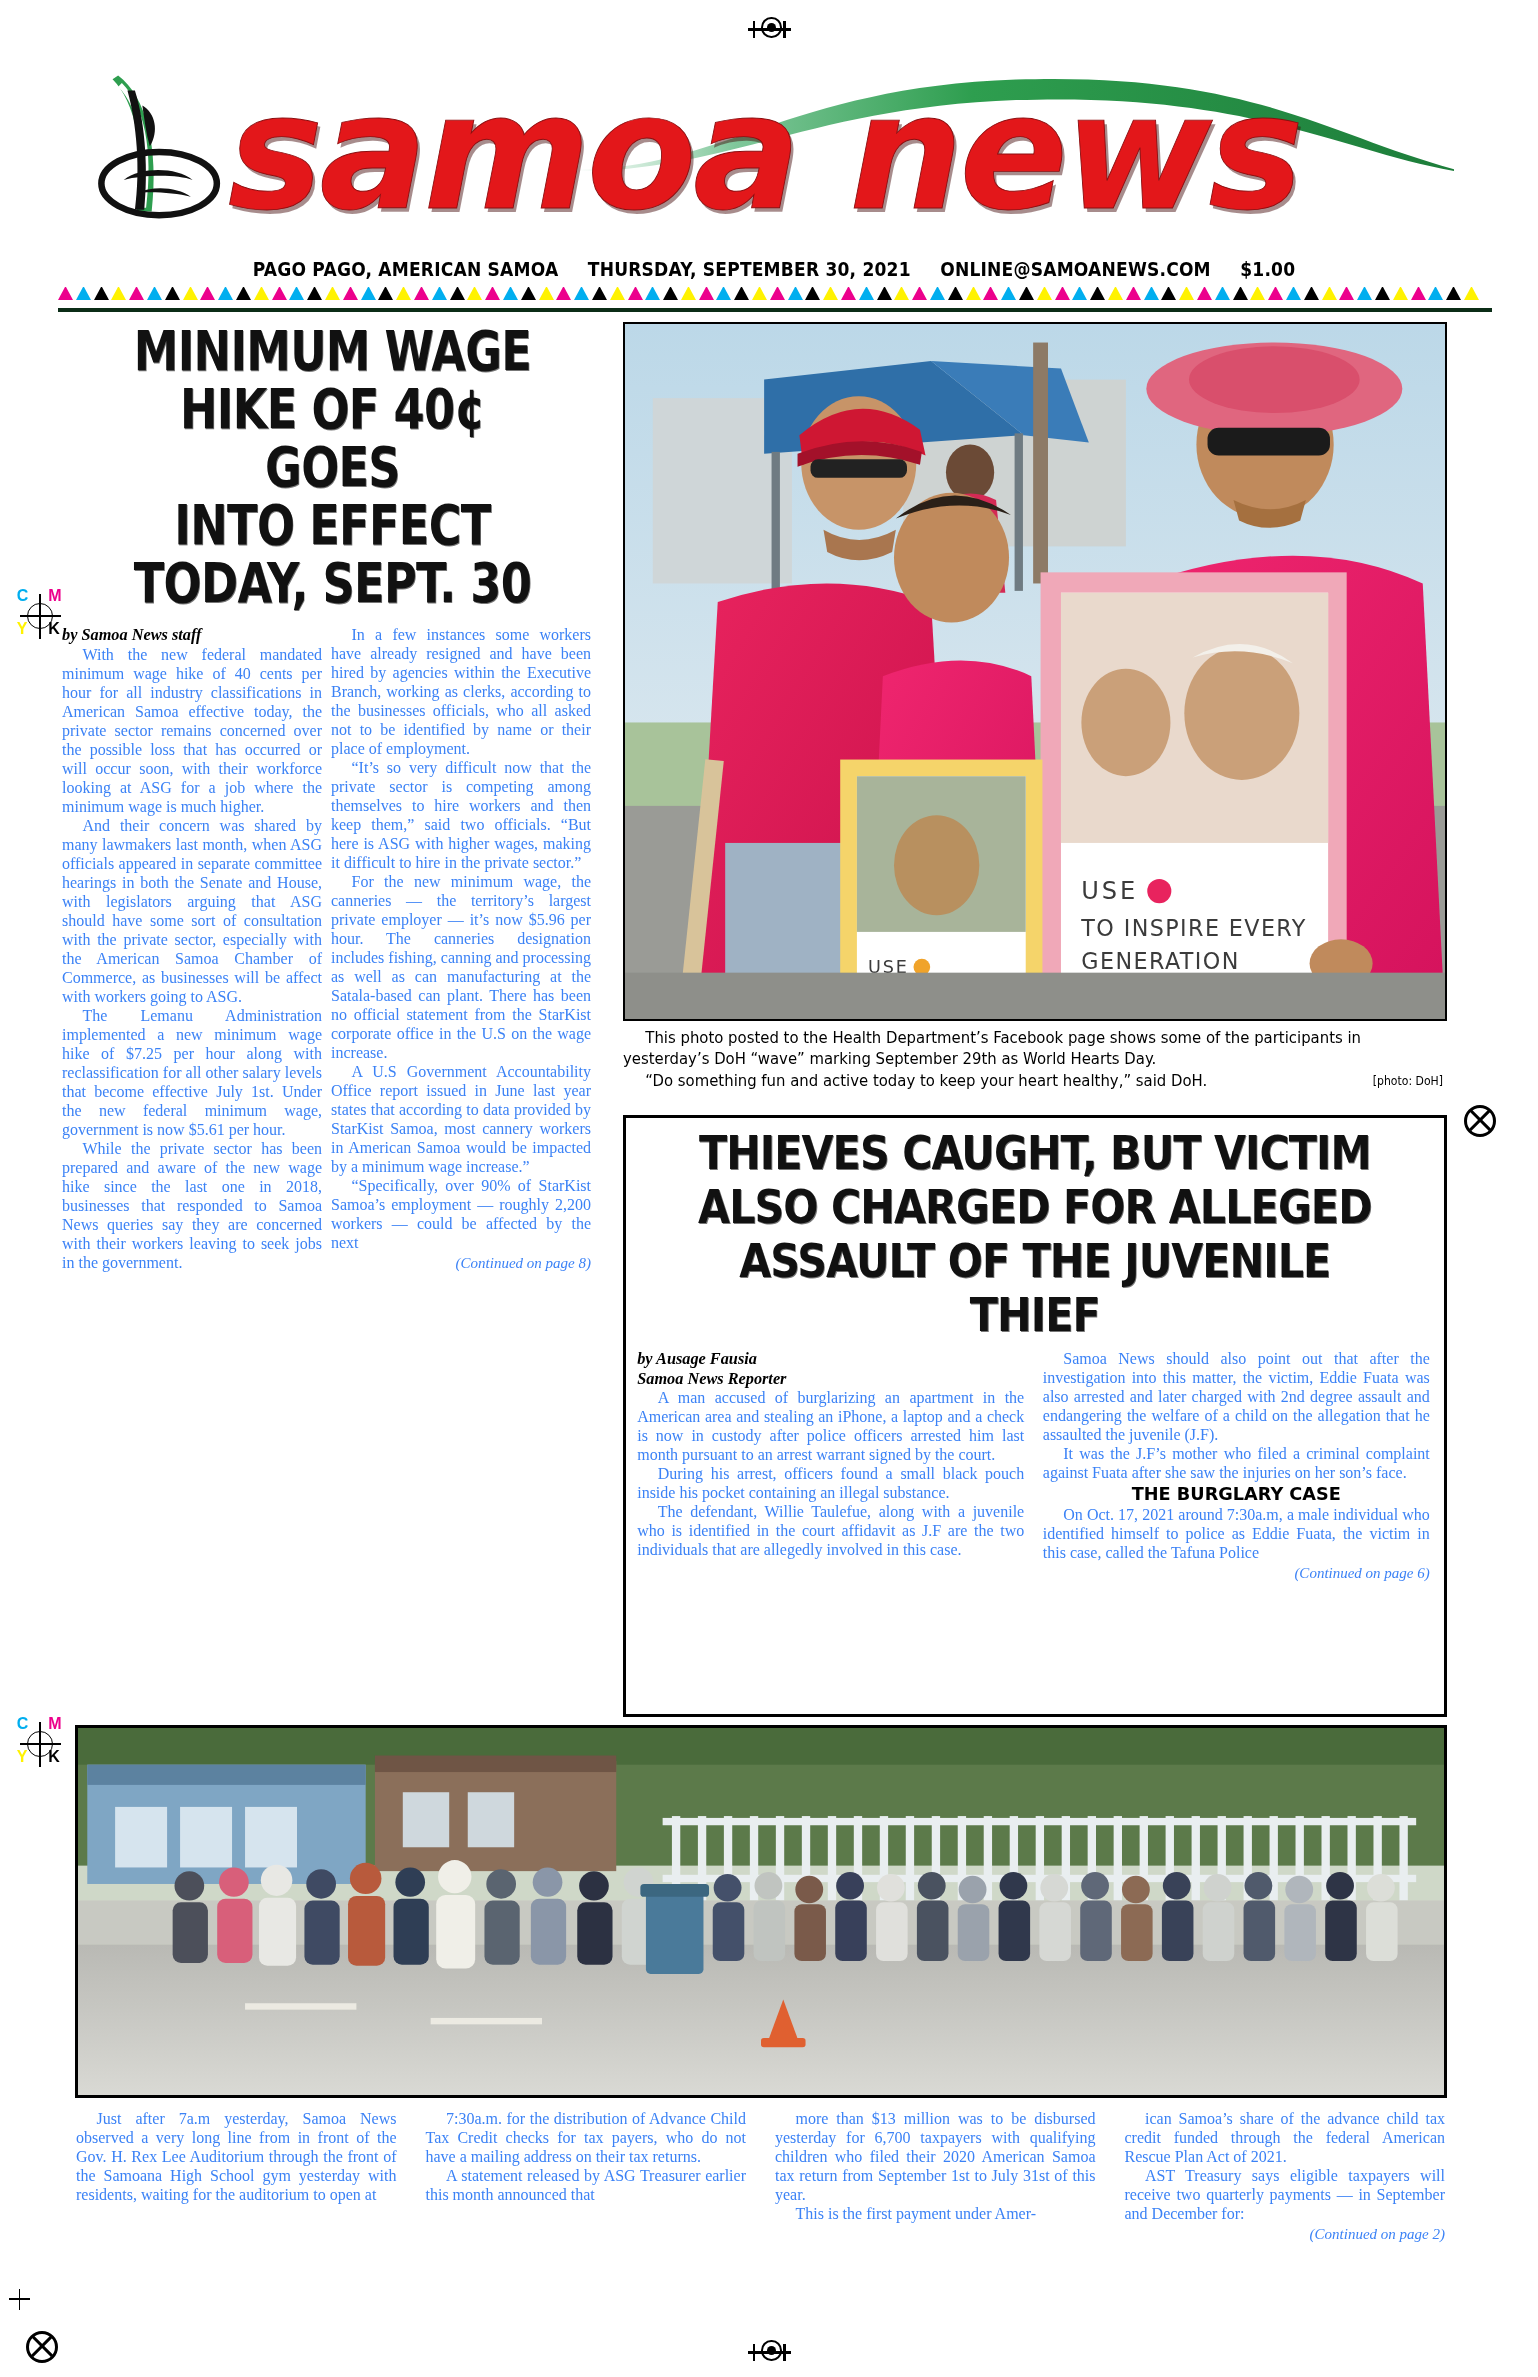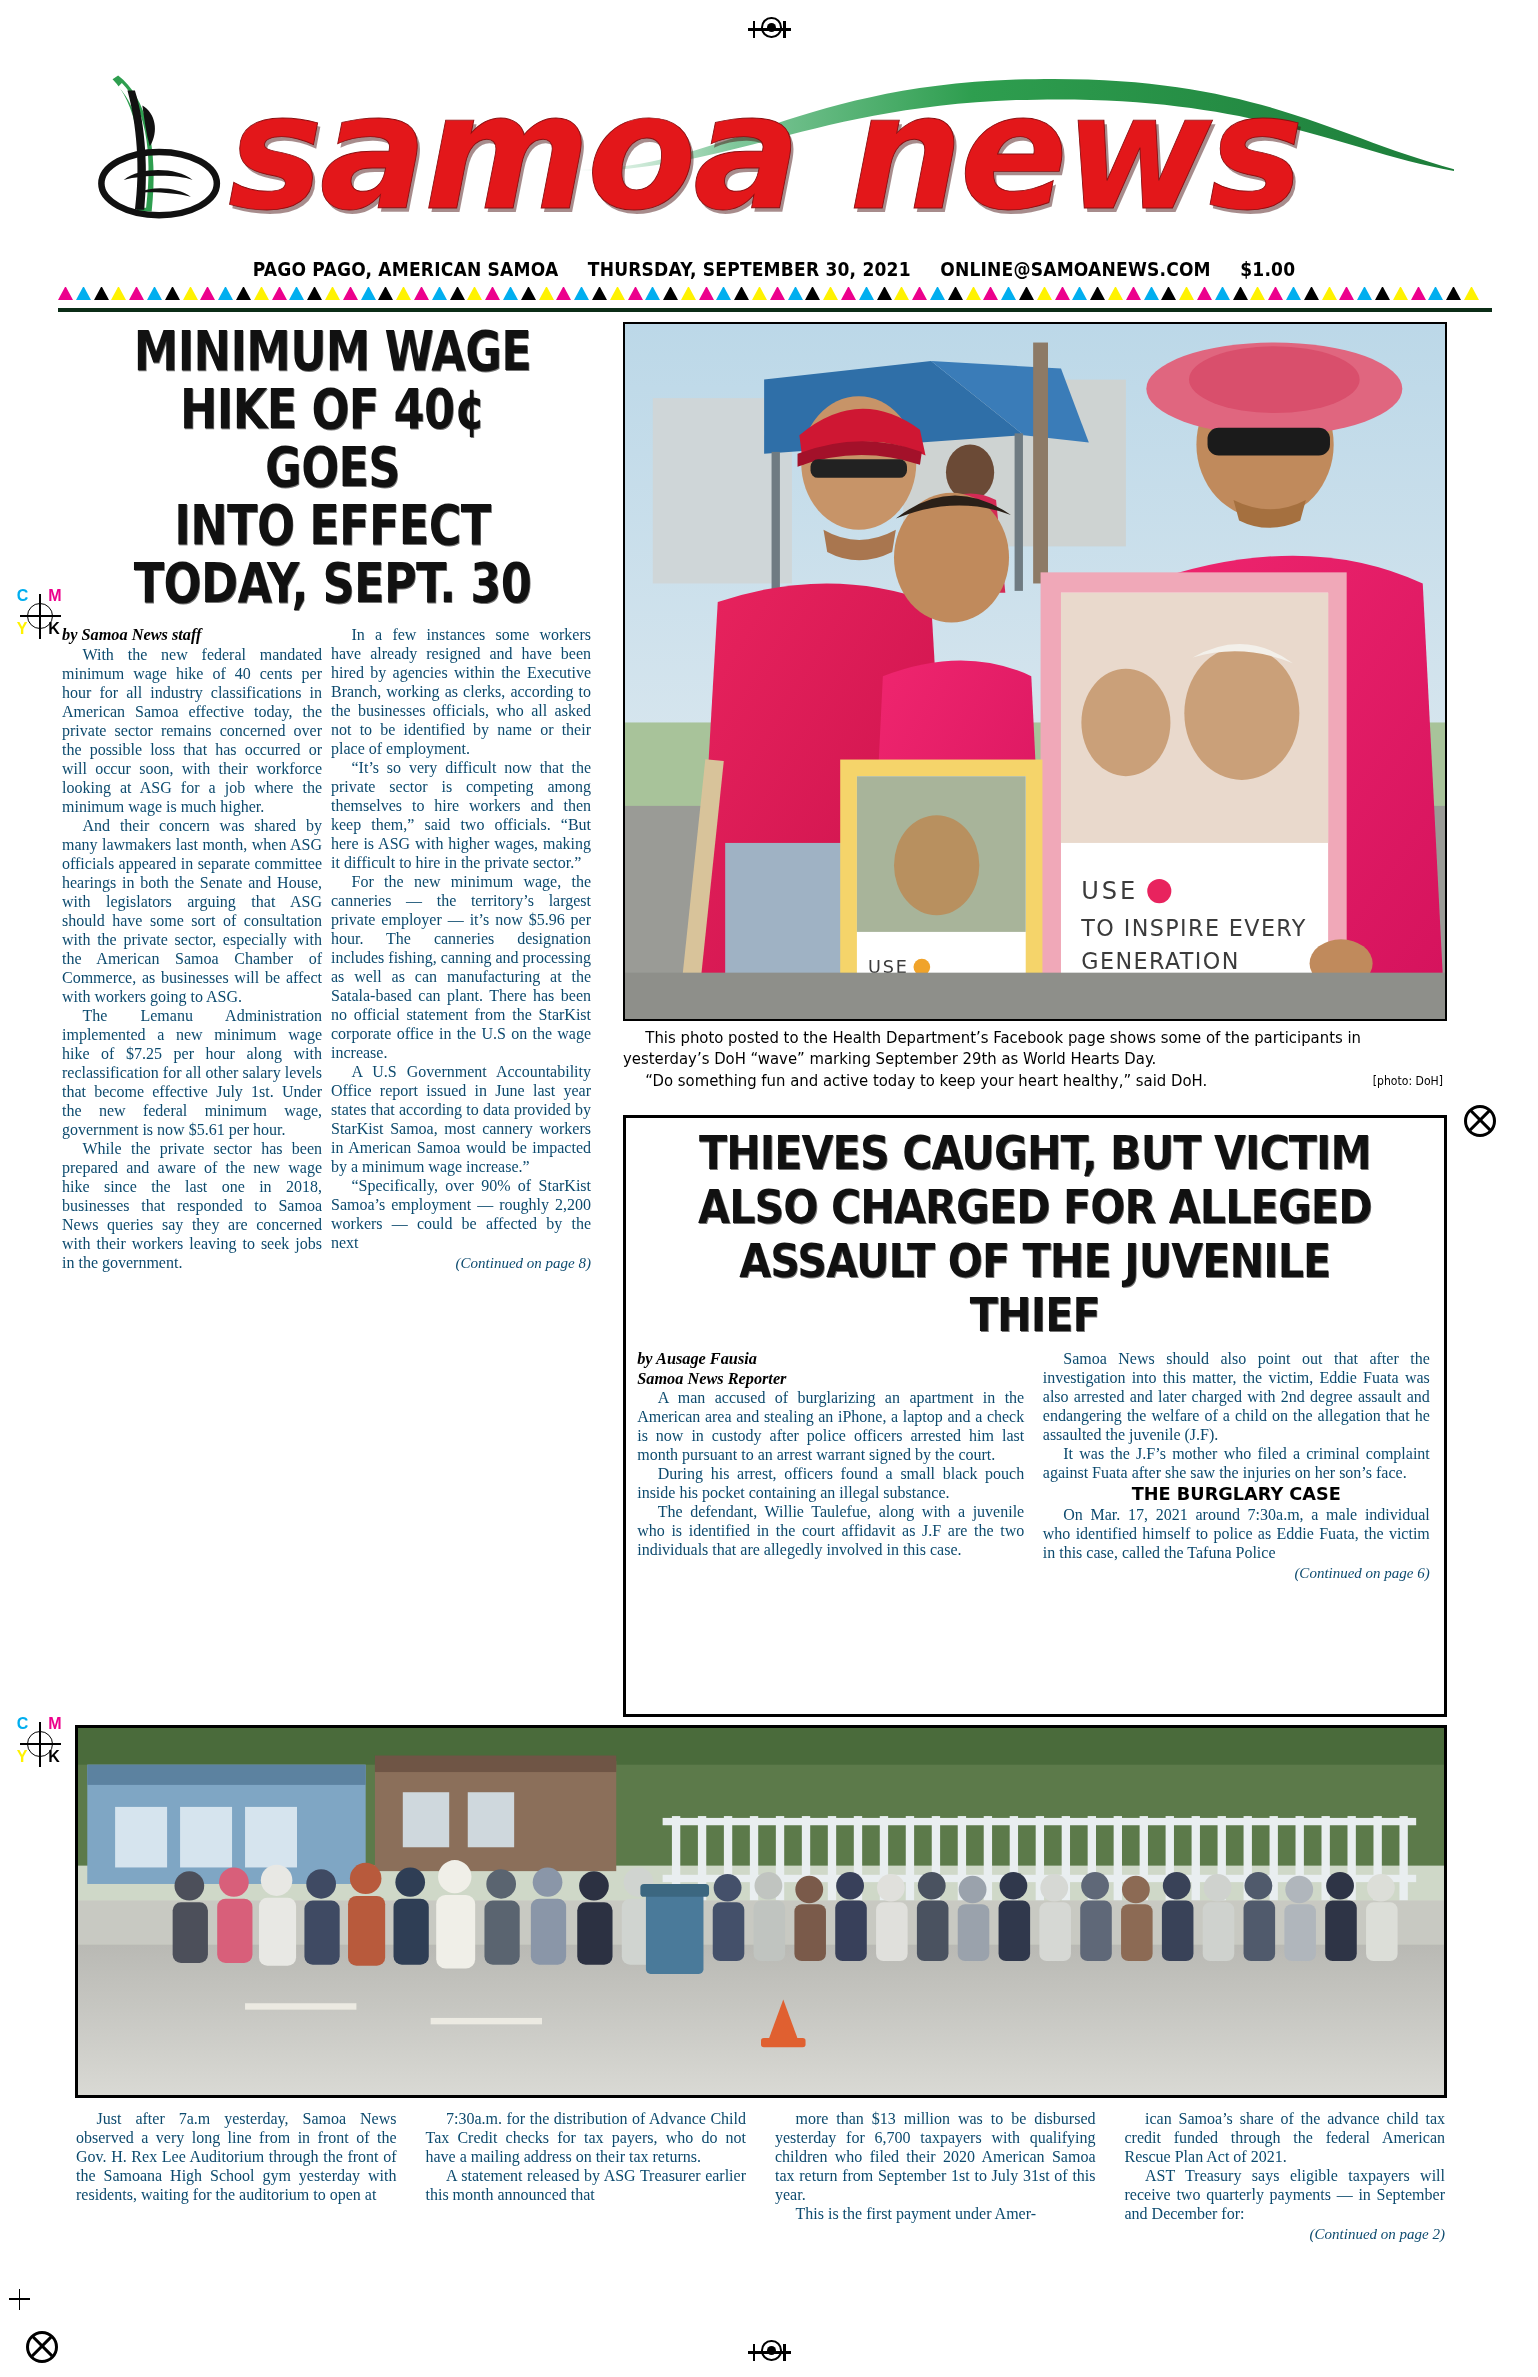--- a/index.html
+++ b/index.html
@@ -105,21 +105,21 @@
     text-shadow: 0.9px 0.9px 0 #777;
   }
   .colsA { display: flex; gap: 9px; margin-top: 13px; }
   .colA { width: 260px; }
   .body-txt {
     font-size: 16px;
     line-height: 19px;
     text-align: justify;
     text-justify: inter-word;
     hyphens: manual;
-    color: #0c4a6e;
+    color: #3b82f6;
   }
   .body-txt p { text-indent: 20.5px; margin: 0; }
   .byline { font-weight: bold; font-style: italic; font-size: 16.3px; line-height: 19.6px; }
   .contd { font-style: italic; font-size: 15px; text-align: right; display: block; margin-top: 1.9px; }
 
   
   .photo1 {
     position: absolute; left: 623px; top: 322px; width: 824px; height: 699px;
     border: 2.8px solid #000;
     overflow: hidden;
@@ -487,21 +487,21 @@
         <p>The defendant, Willie Taulefue, along with a juvenile who is identified in the court affidavit as J.F are the two individuals that are allegedly involved in this case.</p>
       </div>
     </div>
     <div class="colB">
       <div class="body-txt">
         <p>Samoa News should also point out that after the investigation into this matter, the victim, Eddie Fuata was also arrested and later charged with 2nd degree assault and endangering the welfare of a child on the allegation that he assaulted the juvenile (J.F).</p>
         <p>It was the J.F’s mother who filed a criminal complaint against Fuata after she saw the injuries on her son’s face.</p>
       </div>
       <div class="subhead">THE BURGLARY CASE</div>
       <div class="body-txt">
-        <p>On Mar. 17, 2021 around 7:30a.m, a male individual who identified himself to police as Eddie Fuata, the victim in this case, called the Tafuna Police</p>
+        <p>On Oct. 17, 2021 around 7:30a.m, a male individual who identified himself to police as Eddie Fuata, the victim in this case, called the Tafuna Police</p>
         <span class="contd">(Continued on page 6)</span>
       </div>
     </div>
   </div>
 </div>
 
 <div class="photo2">
   <svg viewBox="0 0 1472 400" preserveAspectRatio="none" style="width:100%;height:100%;display:block;">
     <defs>
       <linearGradient id="roadG" x1="0" y1="0" x2="0" y2="1">

